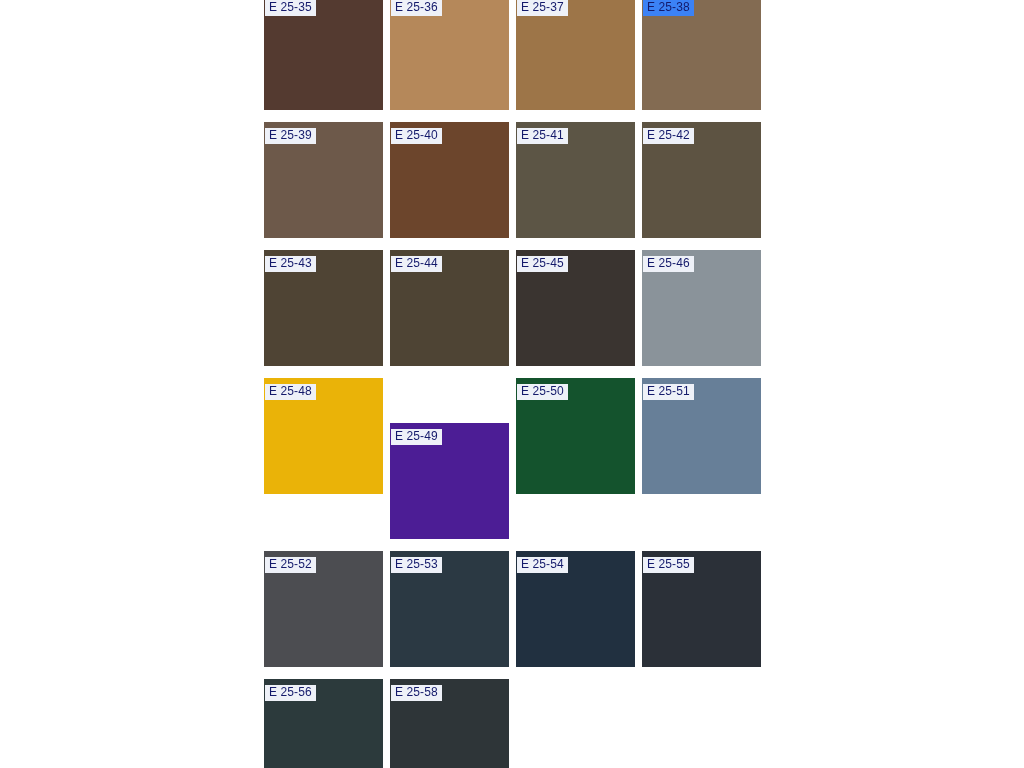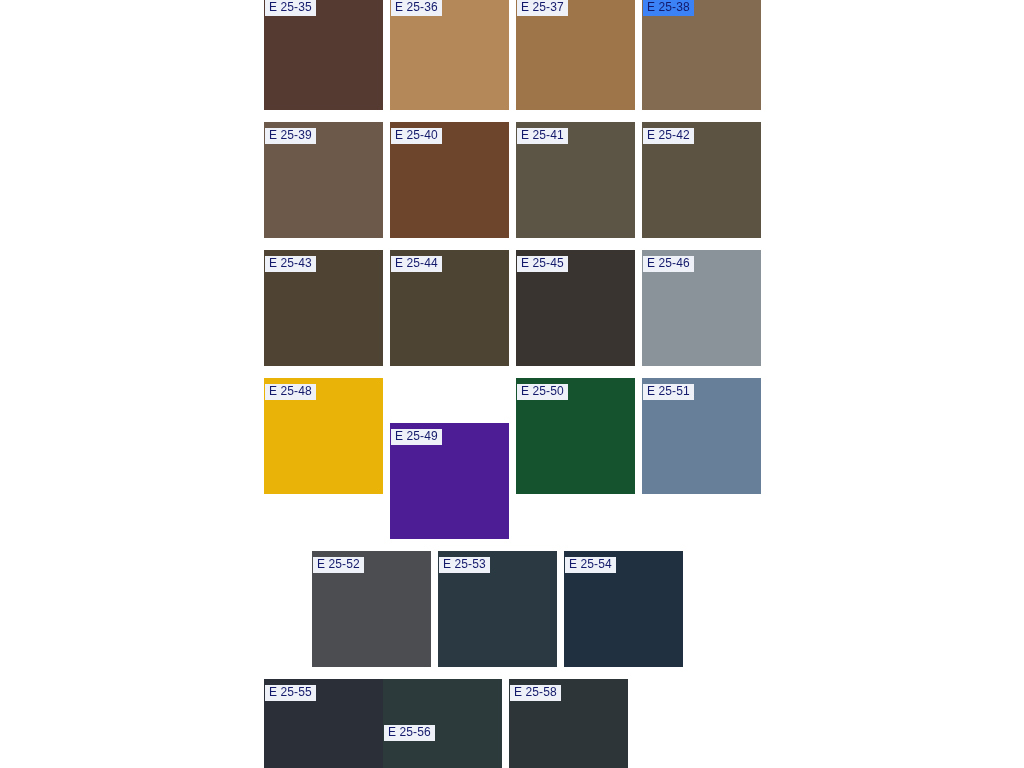--- a/index.html
+++ b/index.html
@@ -105,32 +105,32 @@
       </div>
       <div class="swatch" style="background-color: #4c1d95; margin-top: 45px;">
         <span class="swatch-label" style="background: rgb(238, 241, 248); color: rgb(20, 26, 107);">E 25-49</span>
       </div>
       <div class="swatch" style="background-color: #14532d;">
         <span class="swatch-label" style="background: rgb(238, 241, 248); color: rgb(20, 26, 107);">E 25-50</span>
       </div>
       <div class="swatch" style="background-color: rgb(103, 127, 152);">
         <span class="swatch-label" style="background: rgb(238, 241, 248); color: rgb(20, 26, 107);">E 25-51</span>
       </div>
-      <div class="swatch" style="background-color: rgb(76, 77, 81); margin-left: 48px;">
+      <div class="swatch" style="background-color: rgb(76, 77, 81);">
         <span class="swatch-label" style="background: rgb(238, 241, 248); color: rgb(20, 26, 107);">E 25-52</span>
       </div>
       <div class="swatch" style="background-color: rgb(43, 57, 67);">
         <span class="swatch-label" style="background: rgb(238, 241, 248); color: rgb(20, 26, 107);">E 25-53</span>
       </div>
       <div class="swatch" style="background-color: rgb(33, 48, 64);">
         <span class="swatch-label" style="background: rgb(238, 241, 248); color: rgb(20, 26, 107);">E 25-54</span>
       </div>
       <div class="swatch" style="background-color: rgb(43, 48, 56);">
         <span class="swatch-label" style="background: rgb(238, 241, 248); color: rgb(20, 26, 107);">E 25-55</span>
       </div>
       <div class="swatch" style="background-color: rgb(44, 58, 60);">
-        <span class="swatch-label" style="background: rgb(238, 241, 248); color: rgb(20, 26, 107); margin-top: 40px;">E 25-56</span>
+        <span class="swatch-label" style="background: rgb(238, 241, 248); color: rgb(20, 26, 107);">E 25-56</span>
       </div>
       <div class="swatch" style="background-color: rgb(46, 53, 56);">
         <span class="swatch-label" style="background: rgb(238, 241, 248); color: rgb(20, 26, 107);">E 25-58</span>
       </div>
     </div>
 </div>
 
 </body></html>

